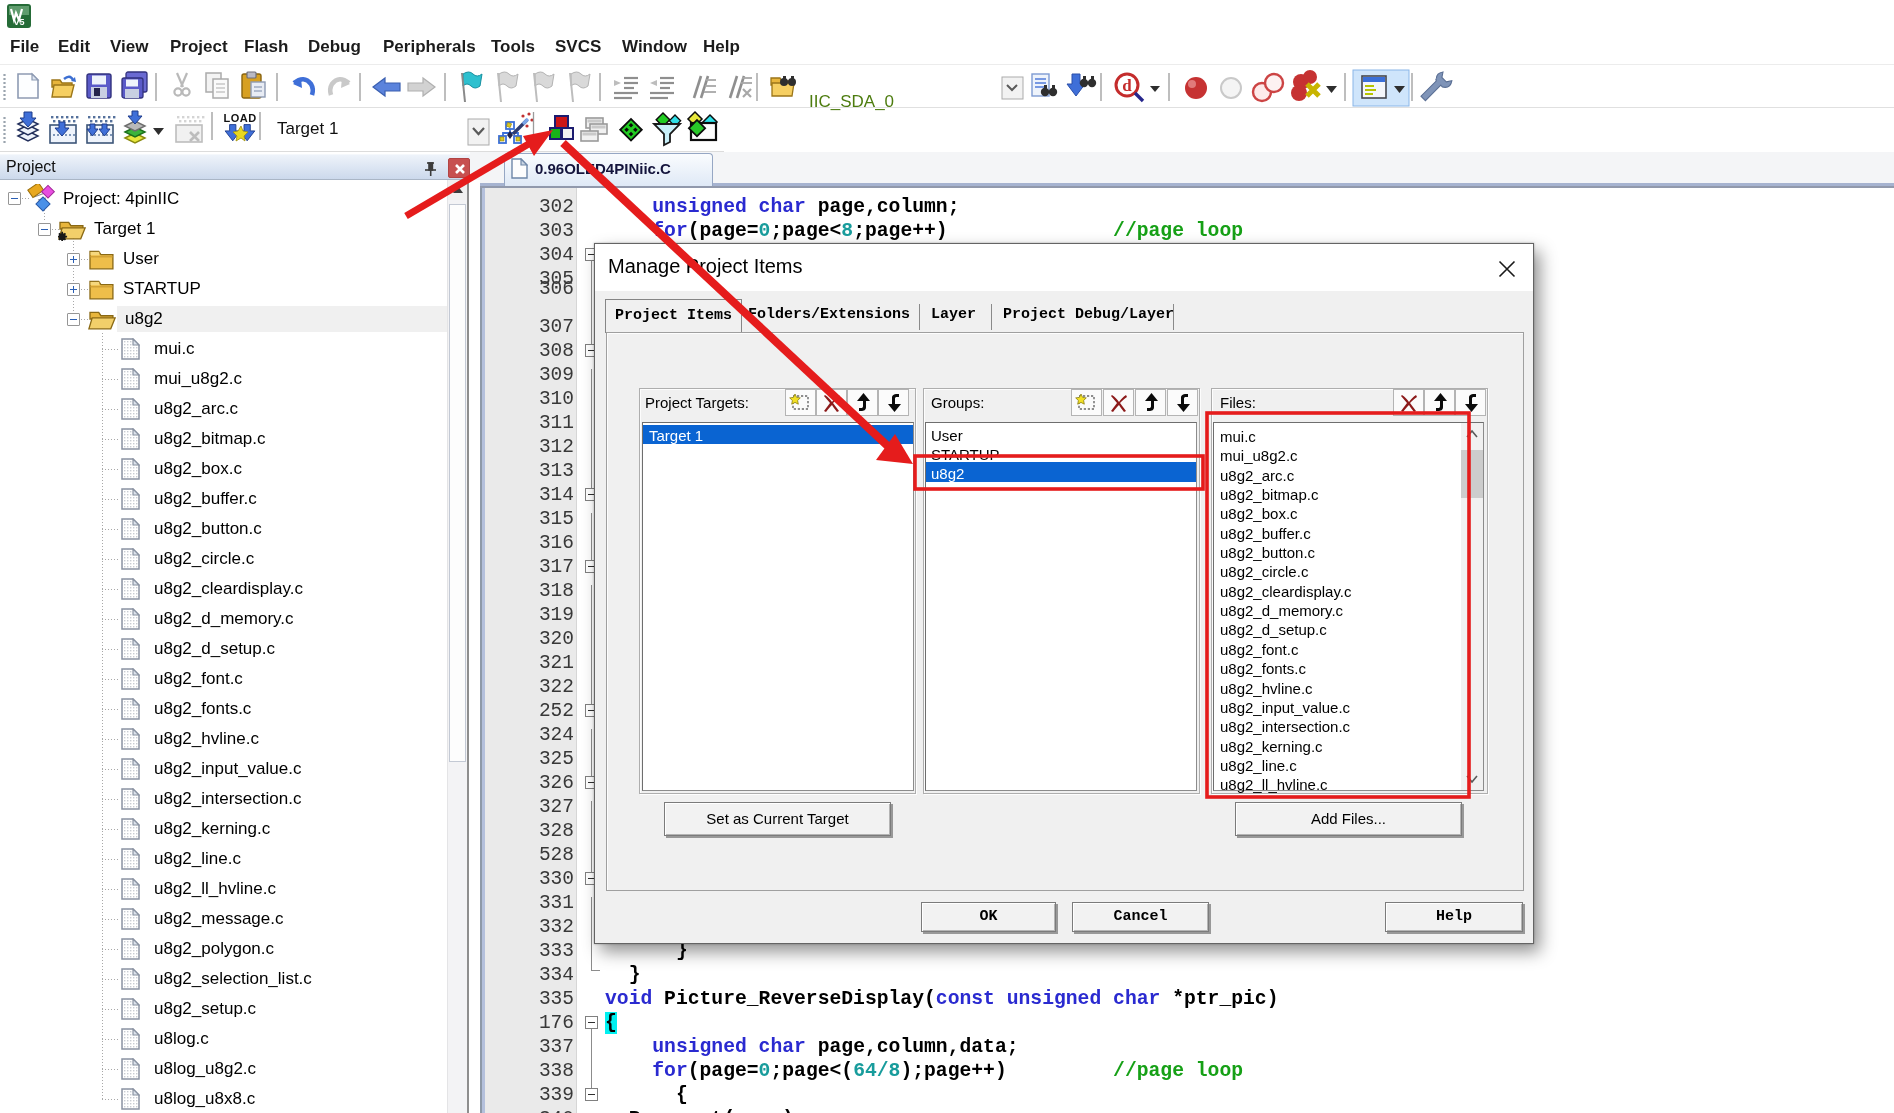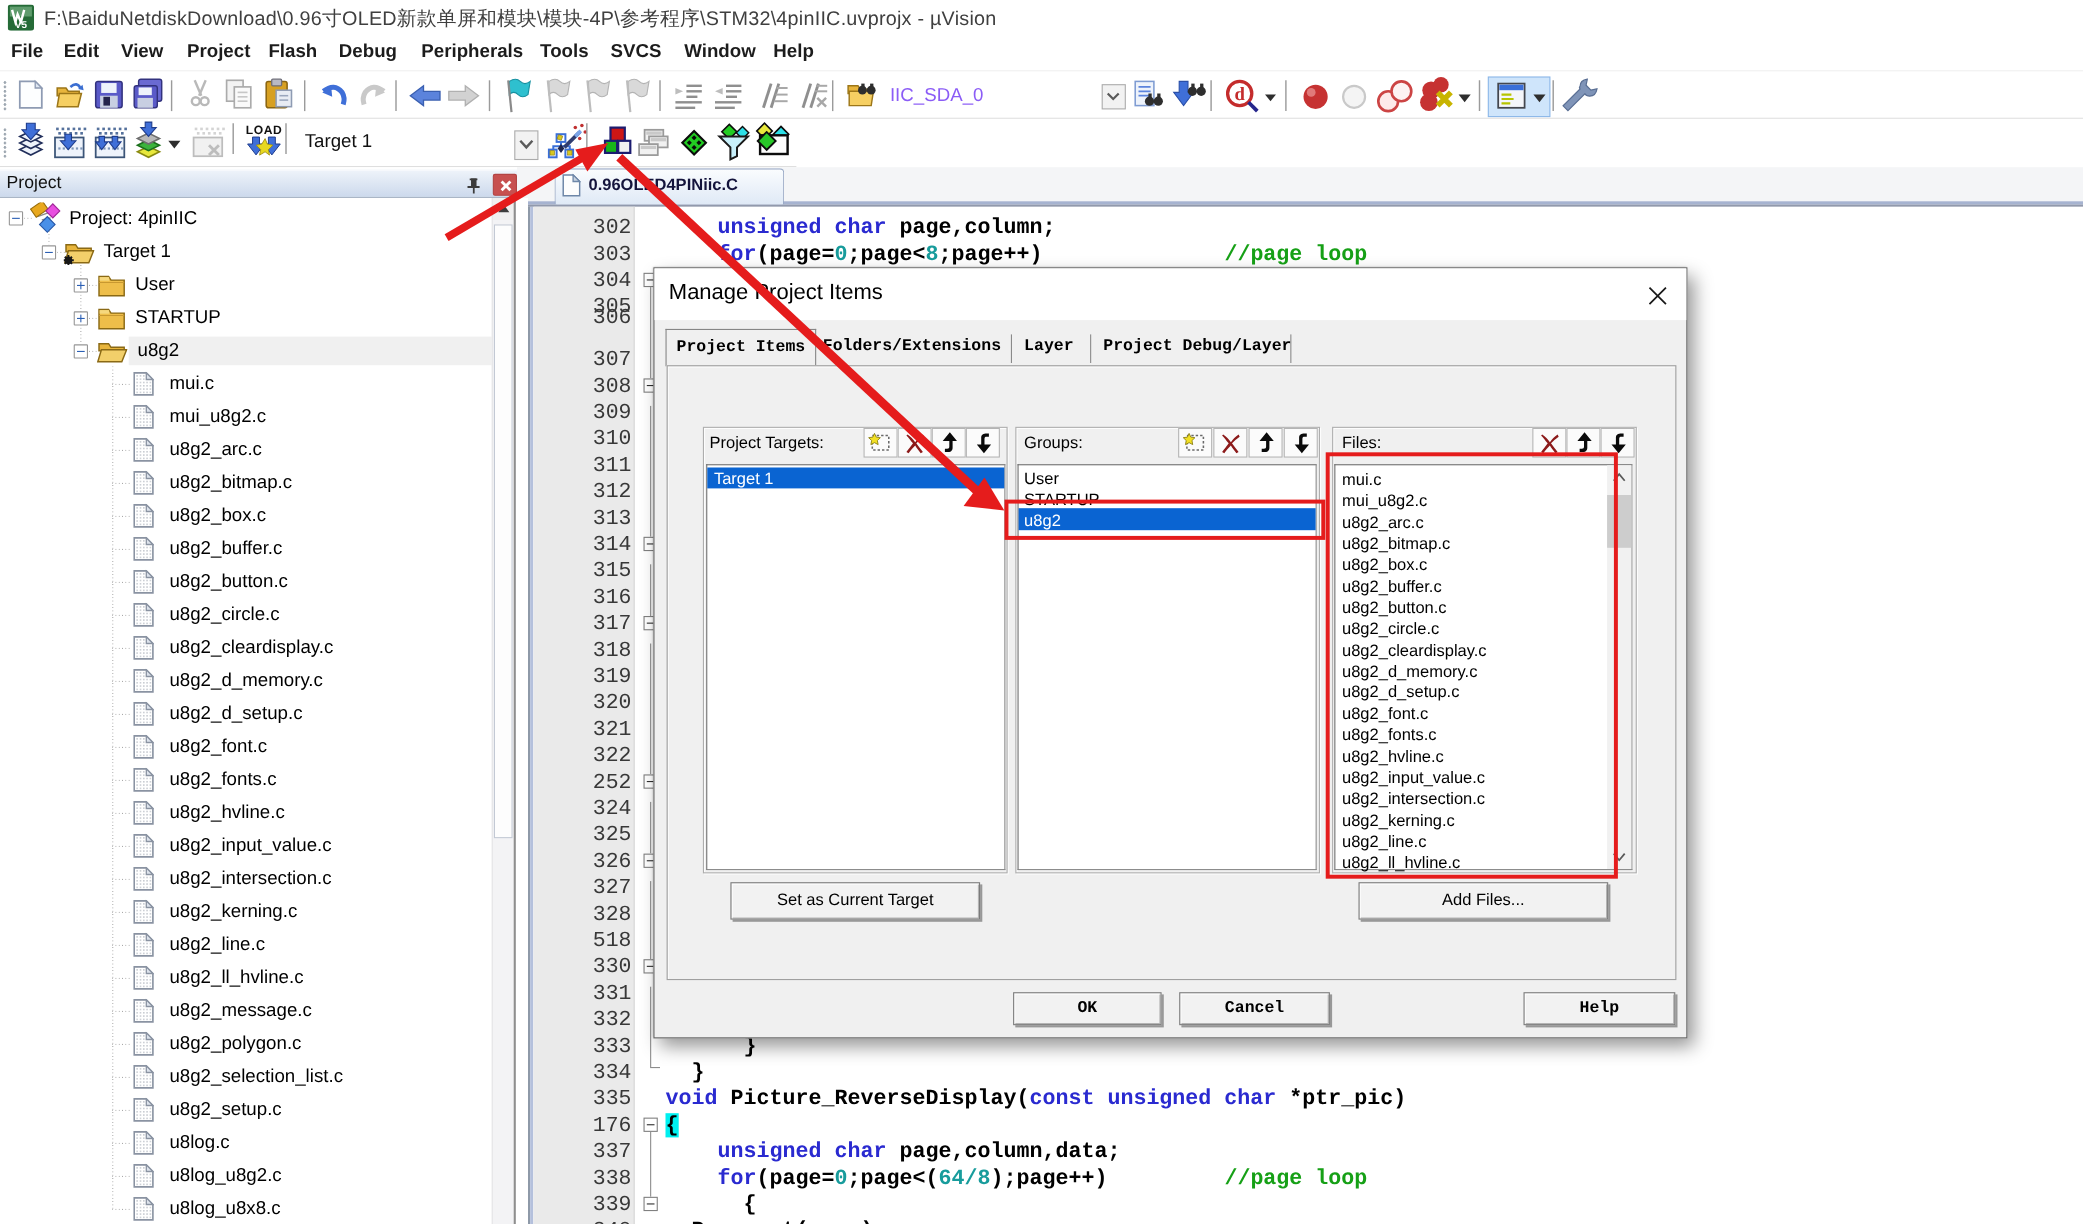--- a/index.html
+++ b/index.html
@@ -23,21 +23,20 @@
 </style></head>
 <body>
 
 <div class="abs" style="left:0;top:0;width:1894px;height:33px;background:#fff">
  <svg class="abs" style="left:7px;top:4px" width="24" height="24" viewBox="0 0 24 24">
   <rect x="0" y="0" width="24" height="24" rx="3" fill="#256b37"></rect>
   <rect x="2" y="2" width="20" height="9" fill="#8fc49a" opacity="0.55"></rect>
   <path d="M4 5 L7 16 L9 9 L12 16 L15 5" stroke="#fff" stroke-width="2.2" fill="none"></path>
   <text x="12" y="21" font-size="9" fill="#fff" text-anchor="middle" font-family="Liberation Sans" font-weight="bold">V5</text>
  </svg>
- <div class="abs" style="left:40px;top:5px;font-size:18px;color:#3f3f3f;letter-spacing:0.2px">F:\BaiduNetdiskDownload\0.96寸OLED新款单屏和模块\模块-4P\参考程序\STM32\4pinIIC.uvprojx - µVision</div>
 </div>
 <div class="abs" style="left:0;top:33px;width:1894px;height:32px;background:#fff;border-bottom:1px solid #ececec">
     <div class="abs" style="left:10px;top:4px;font-size:17px;font-weight:bold;color:#1c1c1c">File</div>
     <div class="abs" style="left:58px;top:4px;font-size:17px;font-weight:bold;color:#1c1c1c">Edit</div>
     <div class="abs" style="left:110px;top:4px;font-size:17px;font-weight:bold;color:#1c1c1c">View</div>
     <div class="abs" style="left:170px;top:4px;font-size:17px;font-weight:bold;color:#1c1c1c">Project</div>
     <div class="abs" style="left:244px;top:4px;font-size:17px;font-weight:bold;color:#1c1c1c">Flash</div>
     <div class="abs" style="left:308px;top:4px;font-size:17px;font-weight:bold;color:#1c1c1c">Debug</div>
     <div class="abs" style="left:383px;top:4px;font-size:17px;font-weight:bold;color:#1c1c1c">Peripherals</div>
     <div class="abs" style="left:491px;top:4px;font-size:17px;font-weight:bold;color:#1c1c1c">Tools</div>
@@ -180,21 +179,21 @@
       <path d="M0 3 h9 l2 3 h12 v4 h-23 z" fill="#e8b53c" stroke="#9c7618" stroke-width="1.3"></path>
       <path d="M1 8 h22 l-2 13 h-20 z" fill="#f6cf62" stroke="#9c7618" stroke-width="1.3"></path>
       <g fill="#2e2e2e">
         <circle cx="13" cy="7" r="4"></circle>
         <circle cx="21" cy="7" r="4"></circle>
         <rect x="12" y="1" width="3" height="5"></rect>
         <rect x="20" y="1" width="3" height="5"></rect>
       </g>
     </g>
   </svg>
-<div class="abs" style="left:809px;top:77px;font-size:17px;color:#8b5cf6">IIC_SDA_0</div>
+<div class="abs" style="left:809px;top:92px;font-size:17px;color:#4d7c0f">IIC_SDA_0</div>
 <svg class="abs" style="left:990px;top:62px" width="904" height="98" viewBox="0 0 904 98">
     <line x1="111" y1="11" x2="111" y2="39" stroke="#9b9b9b" stroke-width="1.3"></line>
     <line x1="179" y1="11" x2="179" y2="39" stroke="#9b9b9b" stroke-width="1.3"></line>
     <line x1="355" y1="11" x2="355" y2="39" stroke="#9b9b9b" stroke-width="1.3"></line>
     <line x1="422" y1="11" x2="422" y2="39" stroke="#9b9b9b" stroke-width="1.3"></line>
     <rect x="12" y="15" width="21" height="22" fill="#f2f2f2" stroke="#ababab"></rect>
     <path d="M17 23 l5 5 5 -5" fill="none" stroke="#5a5a5a" stroke-width="2"></path>
     <g transform="translate(42,12)">
       <rect x="0" y="0" width="17" height="22" fill="#eef3fb" stroke="#7e9bd2" stroke-width="1.4"></rect>
       <g stroke="#5b83dc" stroke-width="1.6">
@@ -855,21 +854,21 @@
 <div class="ln" style="top:603px">319</div>
 <div class="ln" style="top:627px">320</div>
 <div class="ln" style="top:651px">321</div>
 <div class="ln" style="top:675px">322</div>
 <div class="ln" style="top:699px">252</div>
 <div class="ln" style="top:723px">324</div>
 <div class="ln" style="top:747px">325</div>
 <div class="ln" style="top:771px">326</div>
 <div class="ln" style="top:795px">327</div>
 <div class="ln" style="top:819px">328</div>
-<div class="ln" style="top:843px">518</div>
+<div class="ln" style="top:843px">528</div>
 <div class="ln" style="top:867px">330</div>
 <div class="ln" style="top:891px">331</div>
 <div class="ln" style="top:915px">332</div>
 <div class="ln" style="top:939px">333</div>
 <div class="ln" style="top:963px">334</div>
 <div class="ln" style="top:987px">335</div>
 <div class="ln" style="top:1011px">176</div>
 <div class="ln" style="top:1035px">337</div>
 <div class="ln" style="top:1059px">338</div>
 <div class="ln" style="top:1083px">339</div>

